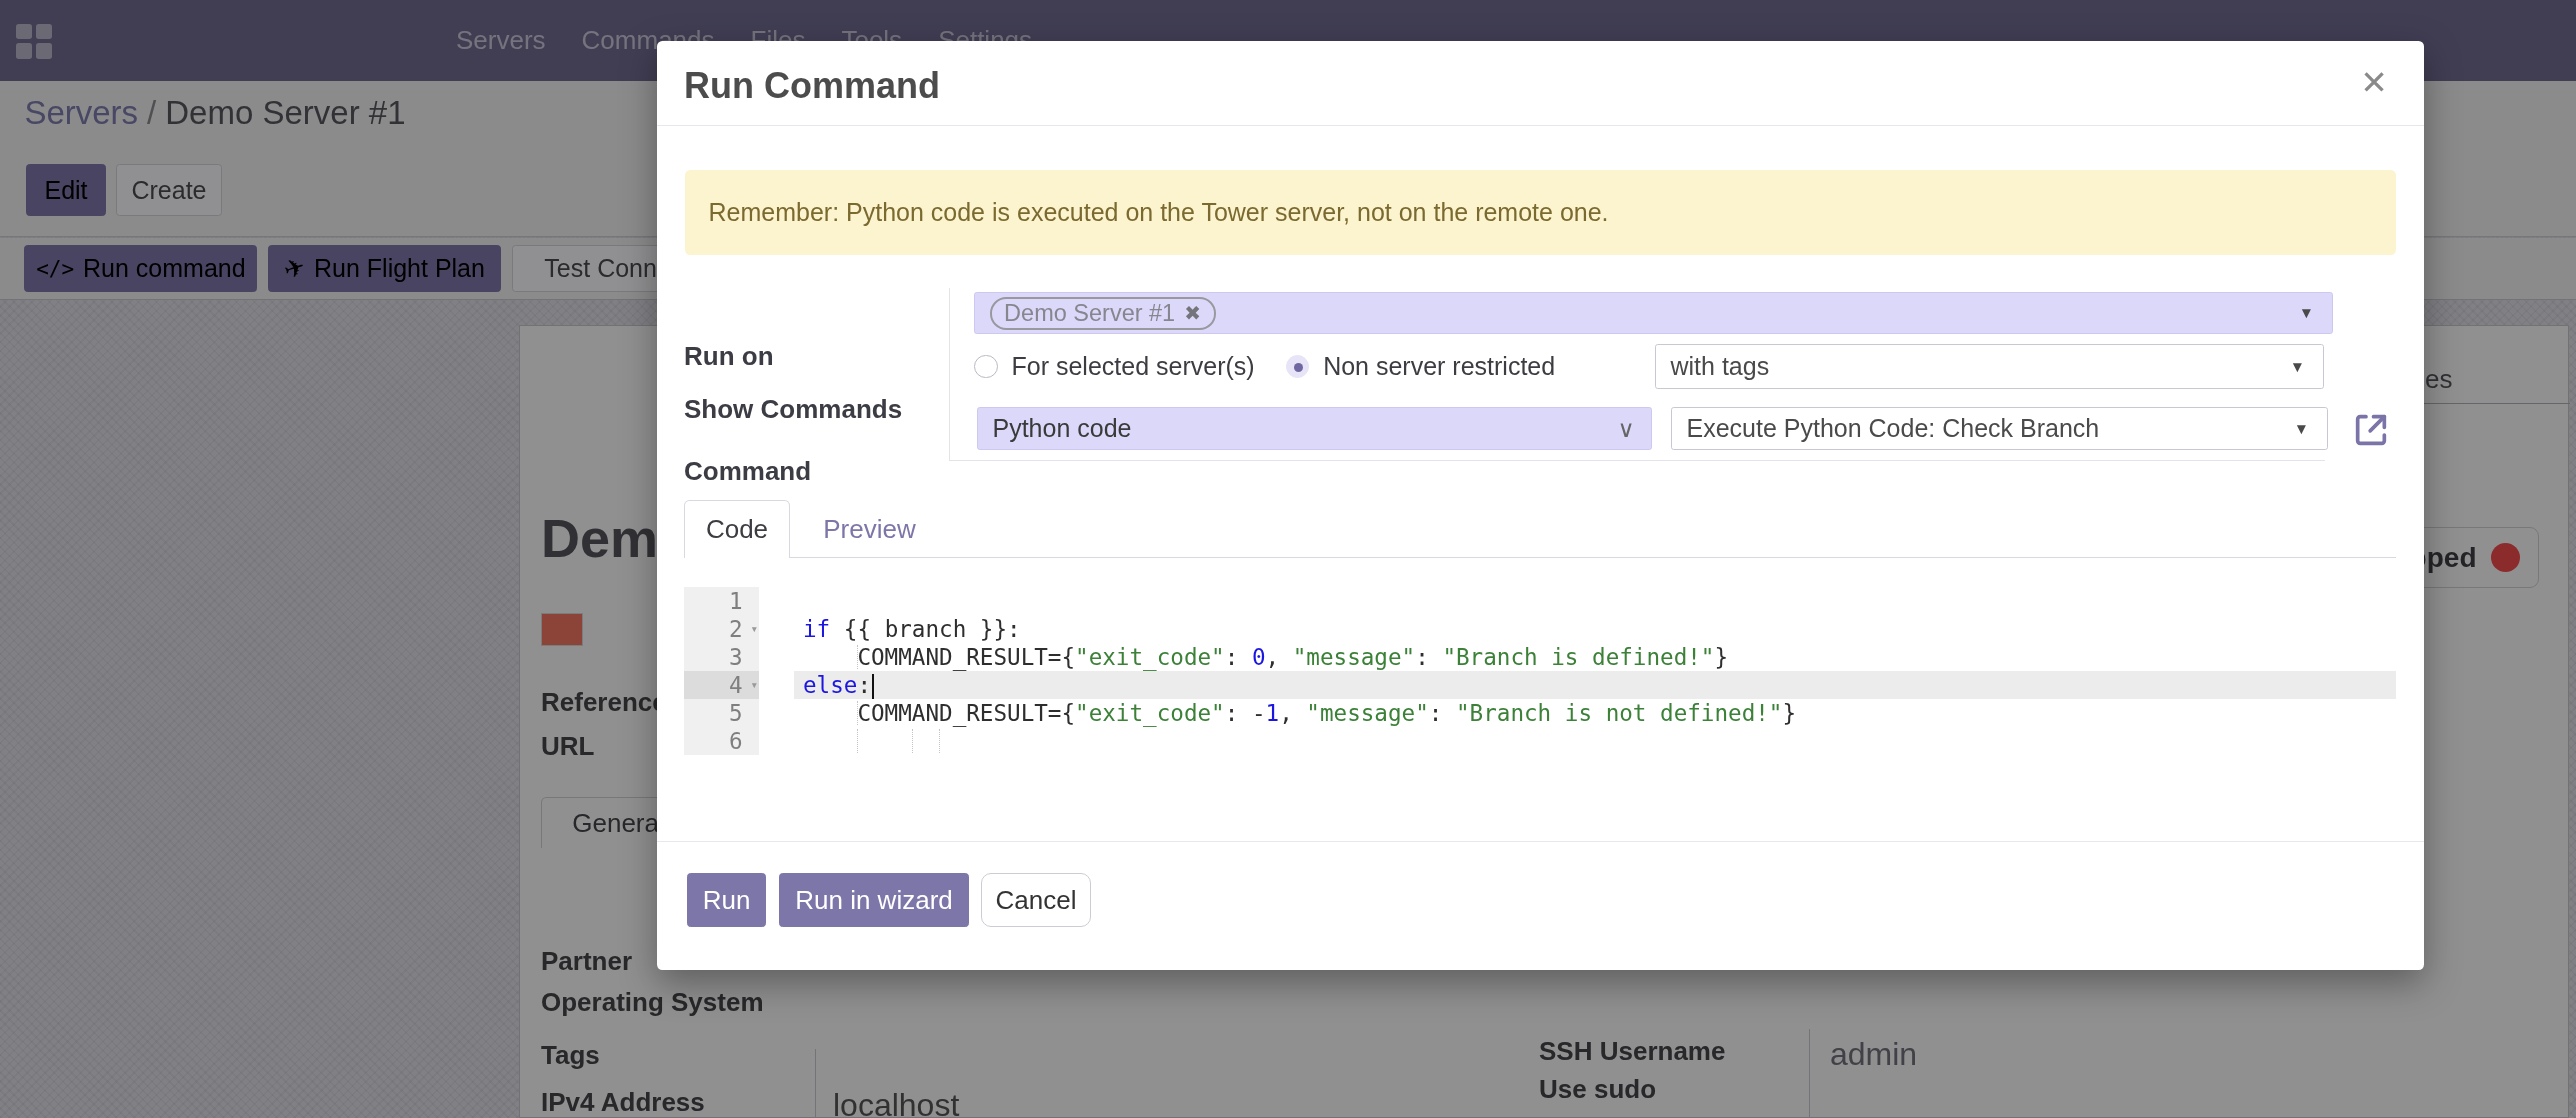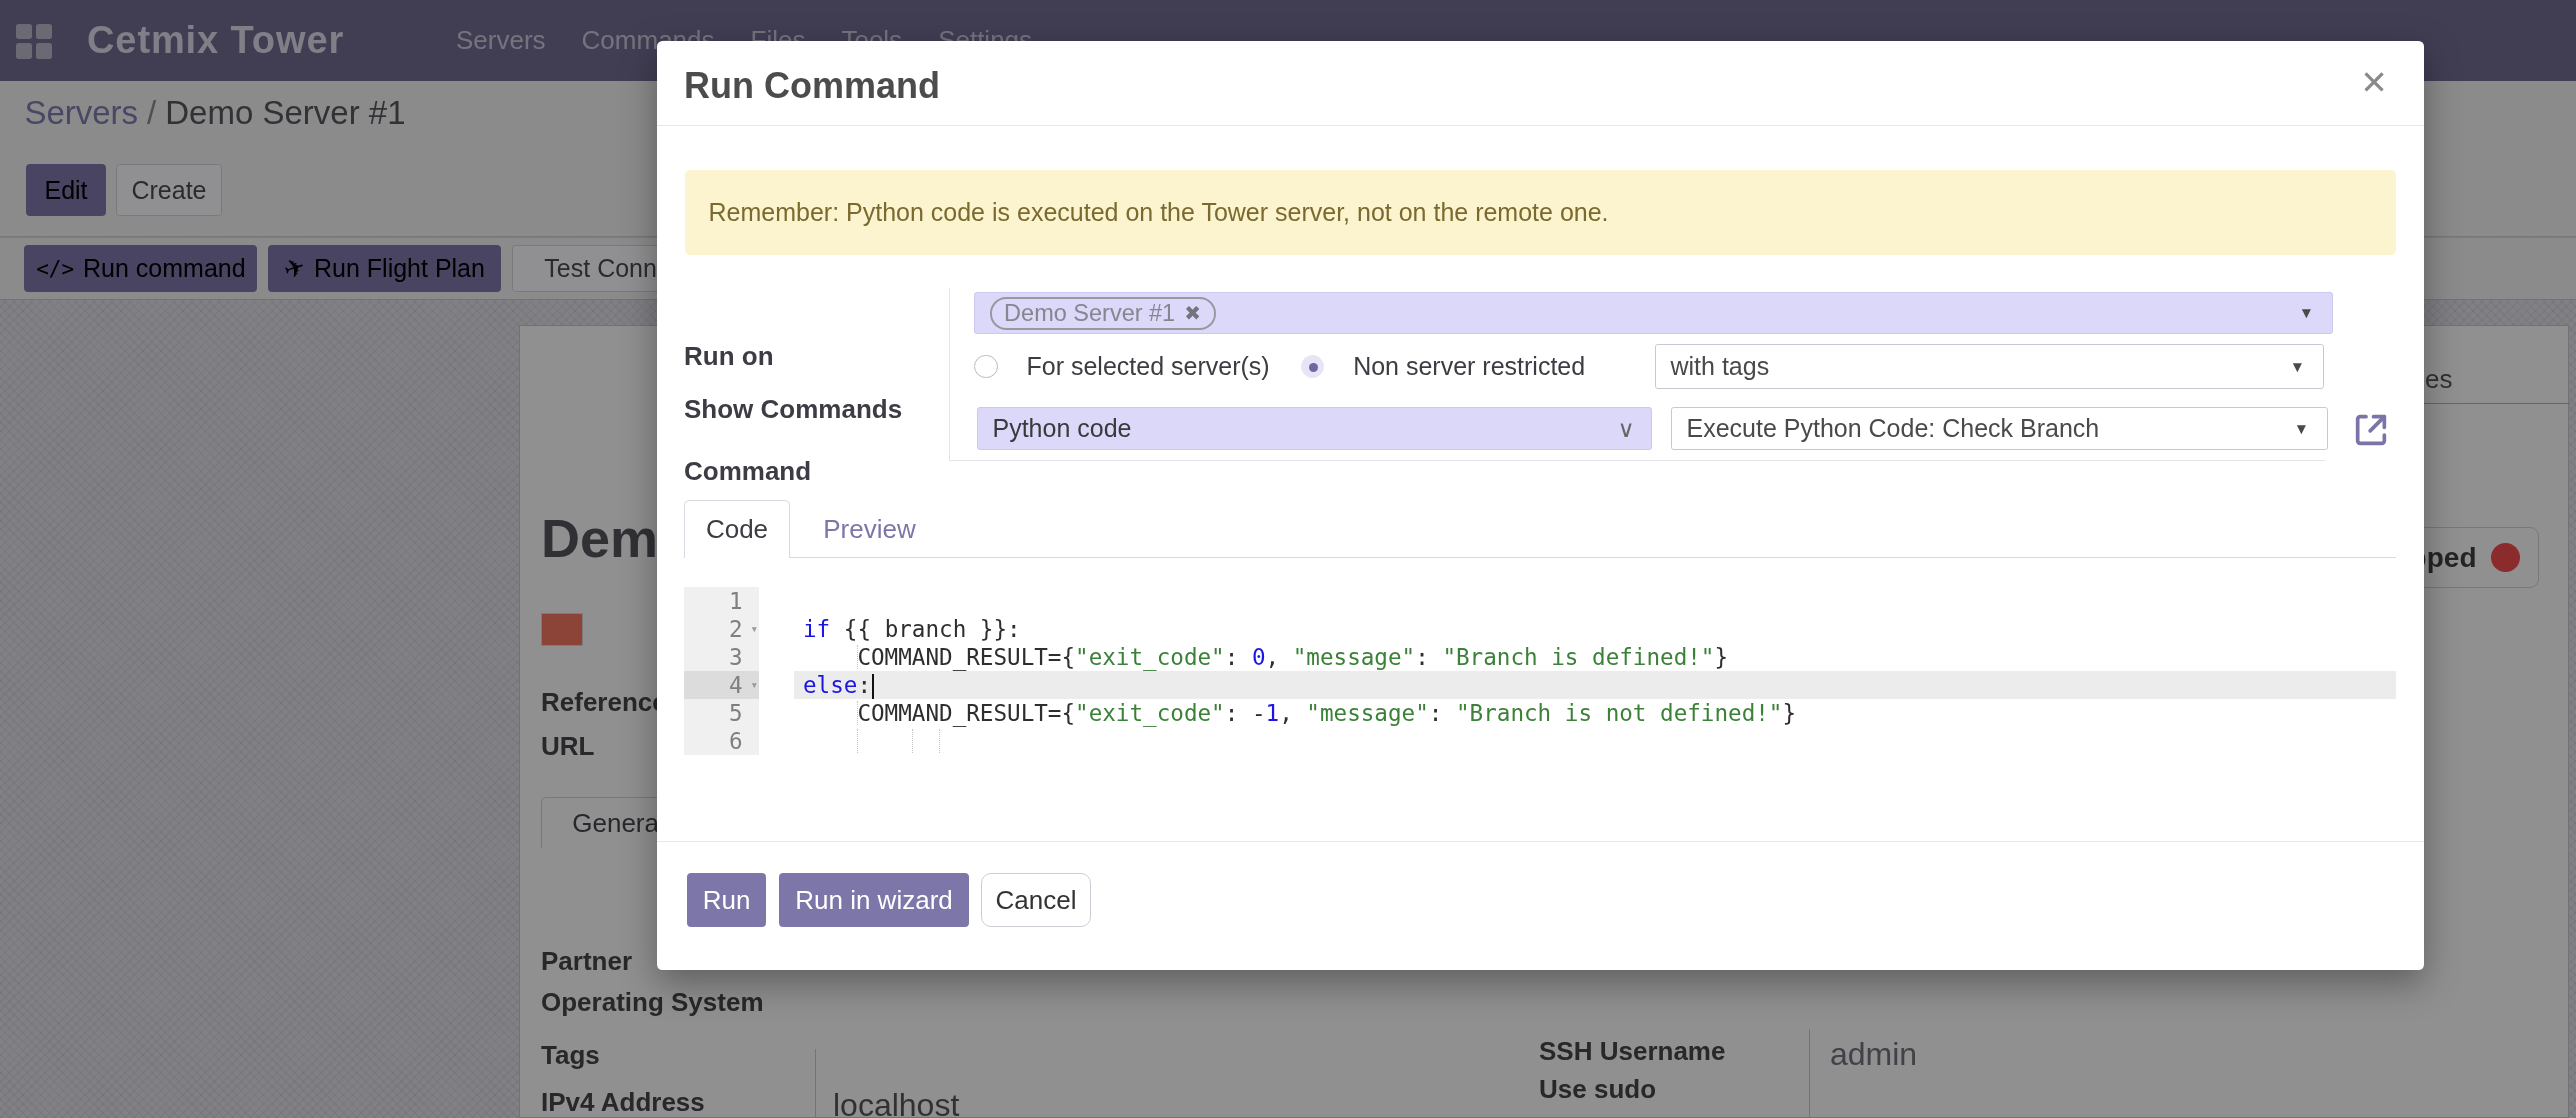--- a/index.html
+++ b/index.html
@@ -75,21 +75,21 @@
     border-radius:2.7px;padding:0 14.5px;}
   .sel.lav{background:var(--field-bg);border:0.9px solid #ccc8f0;}
   .sel.white{background:#fff;border:0.9px solid #c8c8d2;color:#4a4a4a;}
   .caret{position:absolute;right:18px;font-size:15.4px;color:#4a4a4a;}
   .chev{position:absolute;right:16.3px;font-size:23.5px;color:#666;font-weight:400;}
   #run-on-field{left:317px;top:251px;width:1359px;height:42px;}
   #tagpill{display:flex;align-items:center;gap:9px;height:33px;border:2.7px solid #98989e;border-radius:16.3px;
     padding:0 12.6px;color:#86868e;font-size:23.5px;}
   #tagpill .rm{font-size:20px;color:#74747c;cursor:pointer;}
   #radio-group{position:absolute;left:317px;top:303px;height:45px;display:flex;align-items:center;gap:31px;}
-  .radio-opt{display:flex;align-items:center;gap:29px;cursor:pointer;}
+  .radio-opt{display:flex;align-items:center;gap:14px;cursor:pointer;}
   .radio{width:23.5px;height:23.5px;border-radius:50%;border:1.8px solid #b9b9c5;background:#fff;position:relative;}
   .radio.checked{background:#e6e4f6;border-color:#e6e4f6;}
   .radio.checked::after{content:"";position:absolute;left:7.2px;top:7.2px;width:9px;height:9px;border-radius:50%;background:#6f68a0;}
   .radio-lab{font-size:25px;color:#3c3c42;}
   #tags-filter{left:998px;top:303px;width:669px;height:45px;}
   #cmd-type{left:320px;top:366px;width:675px;height:43px;}
   #cmd-pick{left:1014px;top:366px;width:657px;height:43px;}
   #extlink{position:absolute;left:1694px;top:369px;width:40px;height:40px;cursor:pointer;}
 
   
@@ -129,21 +129,20 @@
 
 <div id="screen">
 
   <header id="topbar">
     <div id="apps">
         <i></i>
         <i></i>
         <i></i>
         <i></i>
       </div>
-    <div id="brand">Cetmix Tower</div>
     <nav id="topnav">
         <div class="nav-item">Servers</div>
         <div class="nav-item">Commands</div>
         <div class="nav-item">Files</div>
         <div class="nav-item">Tools</div>
         <div class="nav-item">Settings</div>
       </nav>
   </header>
 
   <div id="page">

